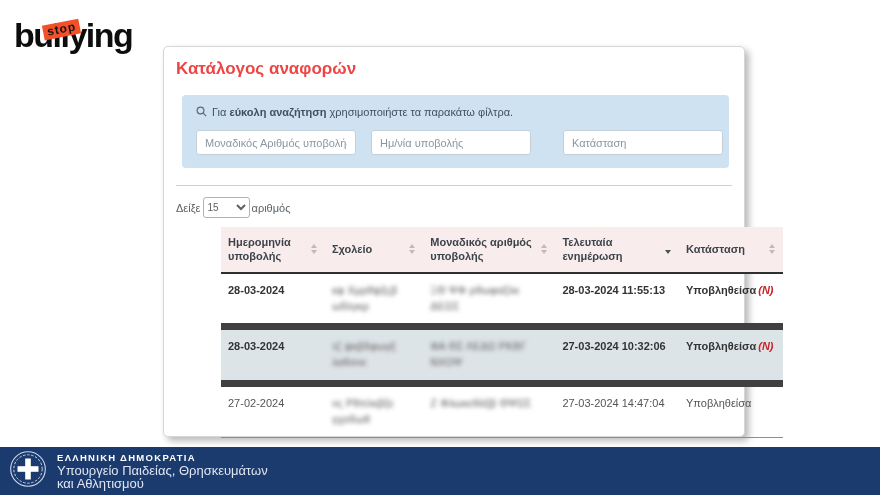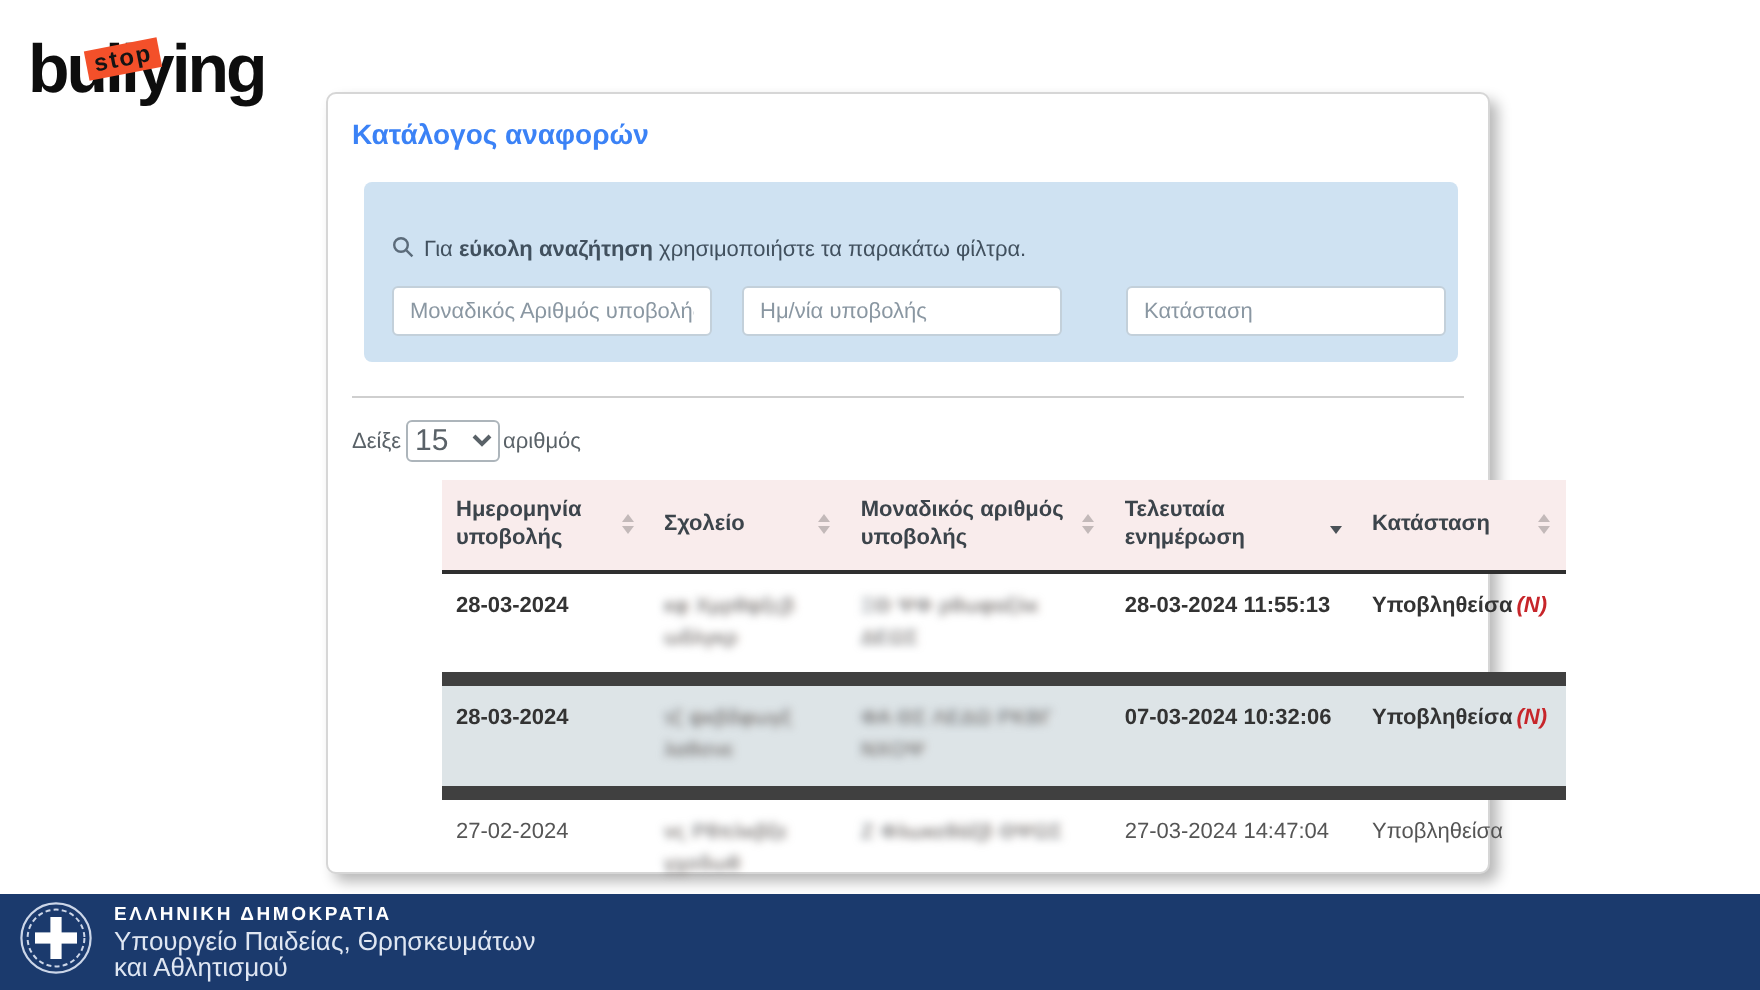--- a/index.html
+++ b/index.html
@@ -27,48 +27,48 @@
   }
 
   
   .card {
     position:absolute; left:163px; top:46px; width:582px; height:391px;
     background:#fff; border:1px solid #d6d6d6; border-radius:5px;
     box-shadow:4px 4px 7px rgba(0,0,0,.28);
     padding:10px 9px 0 9px;
   }
   .card-title {
-    font-size:14px; font-weight:700; color:#3b82f6; margin:2px 0 16px 3px;
+    font-size:17px; font-weight:700; color:#ef4444; margin:2px 0 16px 3px;
   }
 
   
   .filter-box {
     background:#cfe2f2; border-radius:4px; margin:0 6px 0 9px;
     padding:11px 14px 13px 14px;
   }
-  .filter-hint { font-size:11px; color:#41505e; display:flex; align-items:center; gap:5px;margin-top:16px; }
+  .filter-hint { font-size:11px; color:#41505e; display:flex; align-items:flex-start; gap:5px; }
   .filter-hint b { font-weight:700; }
   .search-glyph { flex:0 0 auto; display:inline-block; }
   .filter-inputs { display:flex; gap:15px; margin-top:11px; }
   .filter-inputs input {
     width:161px; height:25px; border:1px solid #c3d0da; border-radius:3px;
     font-family:"Liberation Sans", sans-serif;
     font-size:11px; color:#444; padding:0 8px; background:#fff; outline:none;
   }
   .filter-inputs input::placeholder { color:#8a97a2; opacity:1; }
   .filter-inputs input:last-child { margin-left:17px; }
 
   .divider { border:none; border-top:1px solid #cfcfcf; margin:17px 3px 0 3px; }
 
   
   .length-row { display:flex; align-items:center; gap:2px; margin:11px 0 9px 3px;
     font-size:11px; color:#5a6268; }
   .len-select {
     font-family:"Liberation Sans", sans-serif;
-    width:47px; height:21px; font-size:15px; color:#5a6268;
+    width:47px; height:21px; font-size:10px; color:#5a6268;
     border:1px solid #adb5bb; border-radius:3px; background:#fff;
   }
 
   
   table { width:100%; border-collapse:collapse; table-layout:fixed;margin-left:48px; }
   col.c1 { width:18.5%; } col.c2 { width:17.5%; } col.c3 { width:23.5%; }
   col.c4 { width:22%; }  col.c5 { width:18.5%; }
   thead th {
     background:#f9ecec; font-size:11px; font-weight:700; color:#3c444b;
     text-align:left; padding:8px 6px 8px 7px; border-bottom:2px solid #2f2f2f;
@@ -220,21 +220,21 @@
         <td>28-03-2024</td>
         <td><span class="redacted">κφ Χμρθψξςβ ωδλγκρ</span></td>
         <td><span class="redacted">ΞΘ ΨΦ ρθωφαξλκ ΔΕΩΣ</span></td>
         <td>28-03-2024 11:55:13</td>
         <td><span>Υποβληθείσα</span><span class="new-flag">(N)</span></td>
       </tr>
       <tr class="row-new row-alt">
         <td>28-03-2024</td>
         <td><span class="redacted">τζ ψκβδφωγξ λαθσνε</span></td>
         <td><span class="redacted">ΦΑ ΘΣ ΛΕΔΩ ΡΚΒΓ ΝΧΟΨ</span></td>
-        <td>07-03-2024 10:32:06</td>
+        <td>27-03-2024 10:32:06</td>
         <td><span>Υποβληθείσα</span><span class="new-flag">(N)</span></td>
       </tr>
       <tr>
         <td>27-02-2024</td>
         <td><span class="redacted">νς Ρθπλκβξε γχσδωθ</span></td>
         <td><span class="redacted">Ζ Φλωκεθάξβ ΘΨΩΣ</span></td>
         <td>27-03-2024 14:47:04</td>
         <td><span>Υποβληθείσα</span><span class="new-flag"></span></td>
       </tr>
     </tbody>

